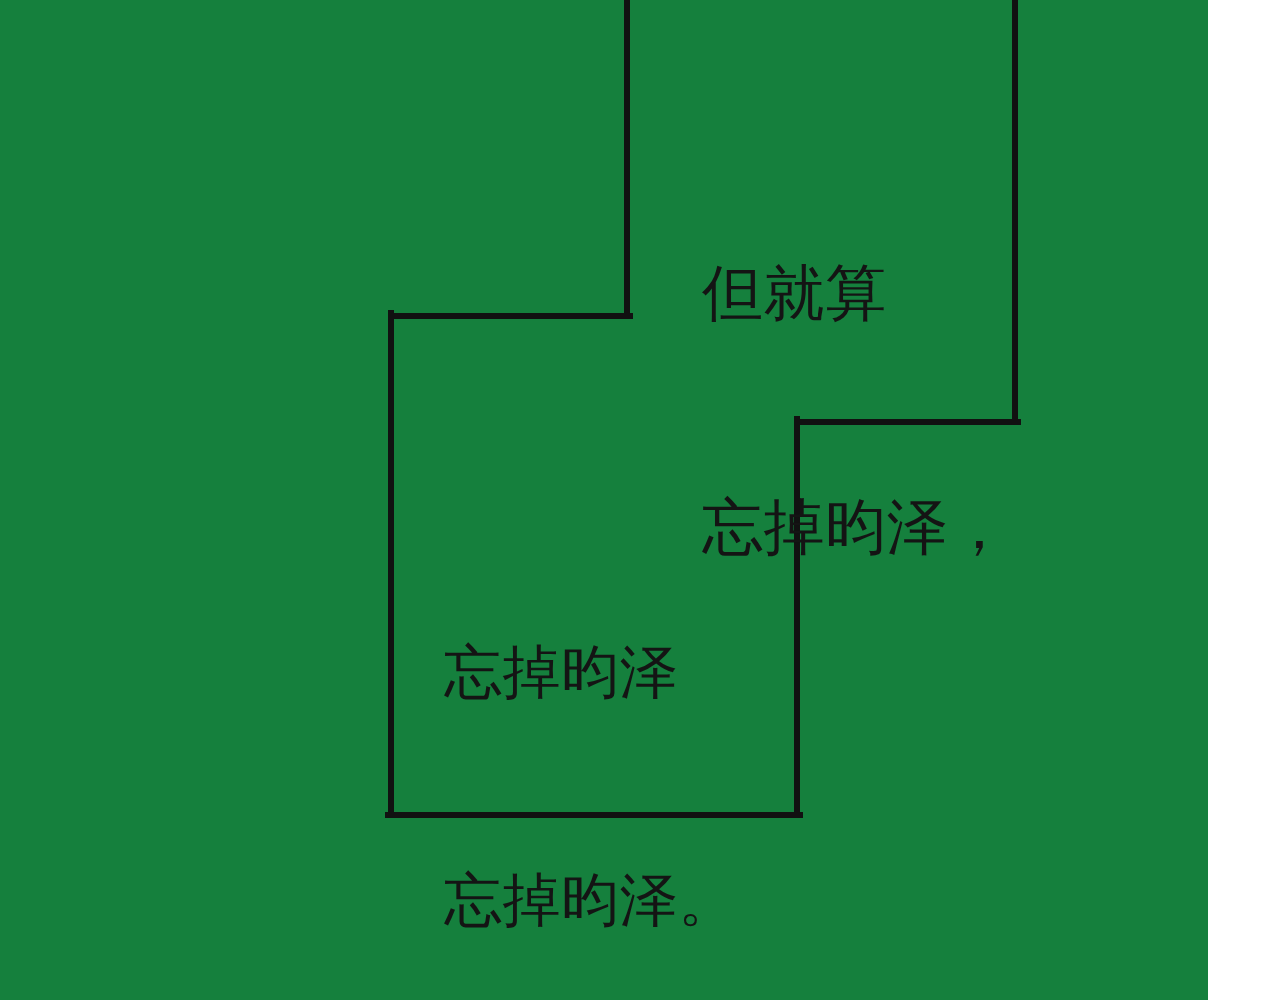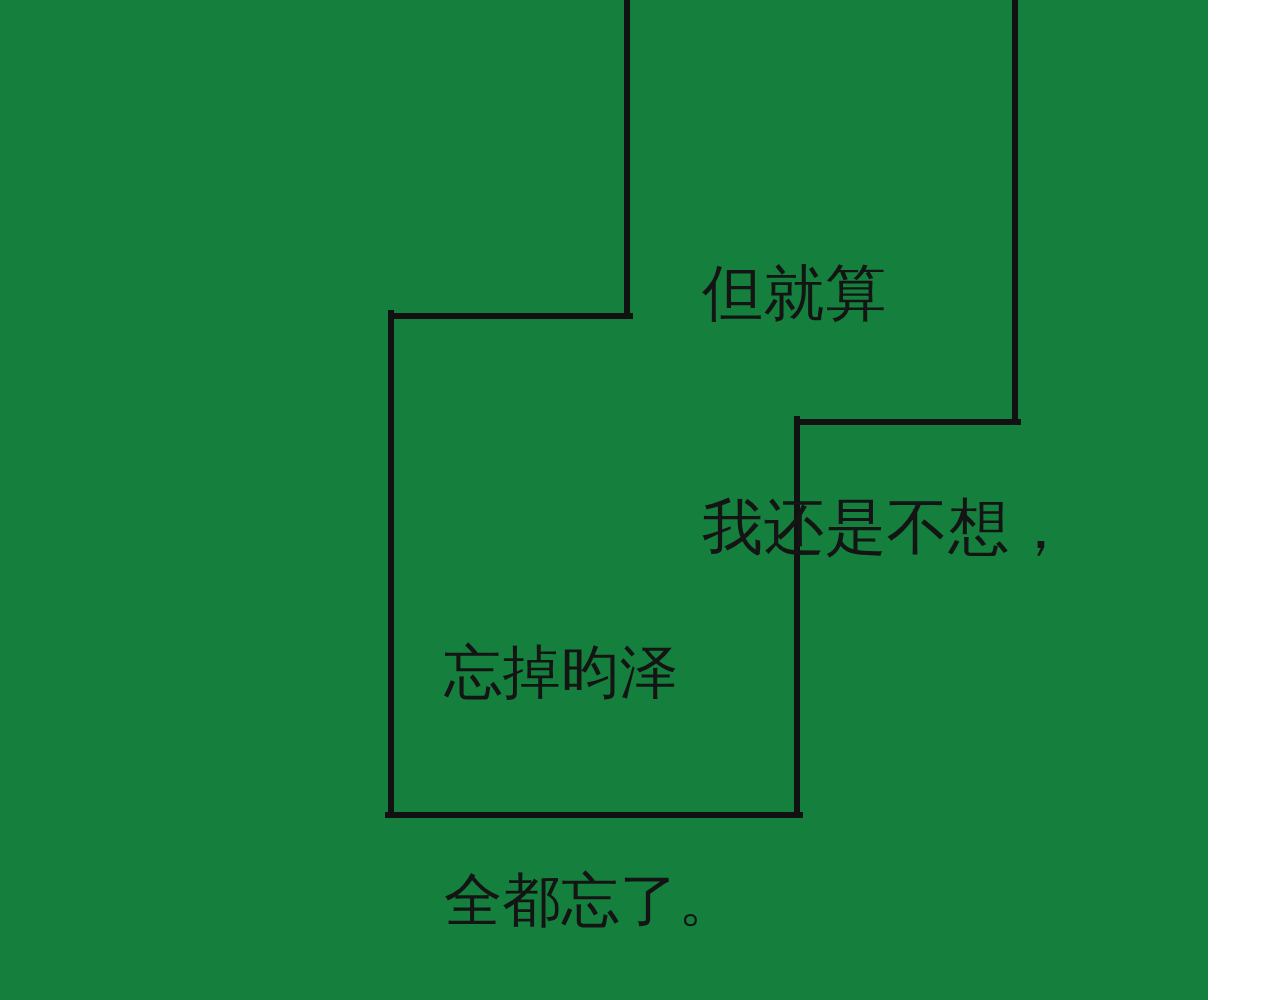--- a/index.html
+++ b/index.html
@@ -76,21 +76,21 @@
 
     <path d="M 391 313 L 391 815" stroke="#111111" stroke-width="6" fill="none" stroke-linecap="square"></path>
 
     <path d="M 797 419 L 797 815" stroke="#111111" stroke-width="6" fill="none" stroke-linecap="square"></path>
 
     <path d="M 388 815 L 800 815" stroke="#111111" stroke-width="6" fill="none" stroke-linecap="square"></path>
   </svg>
 
   <div class="bubble-text" id="bubble-1-text">
     <span class="text-line">但就算</span>
-    <span class="text-line">我还是不想，</span>
+    <span class="text-line">忘掉昀泽，</span>
   </div>
 
   <div class="bubble-text" id="bubble-2-text">
     <span class="text-line">忘掉昀泽</span>
-    <span class="text-line">全都忘了。</span>
+    <span class="text-line">忘掉昀泽。</span>
   </div>
 
 </div>
 
 </body></html>

